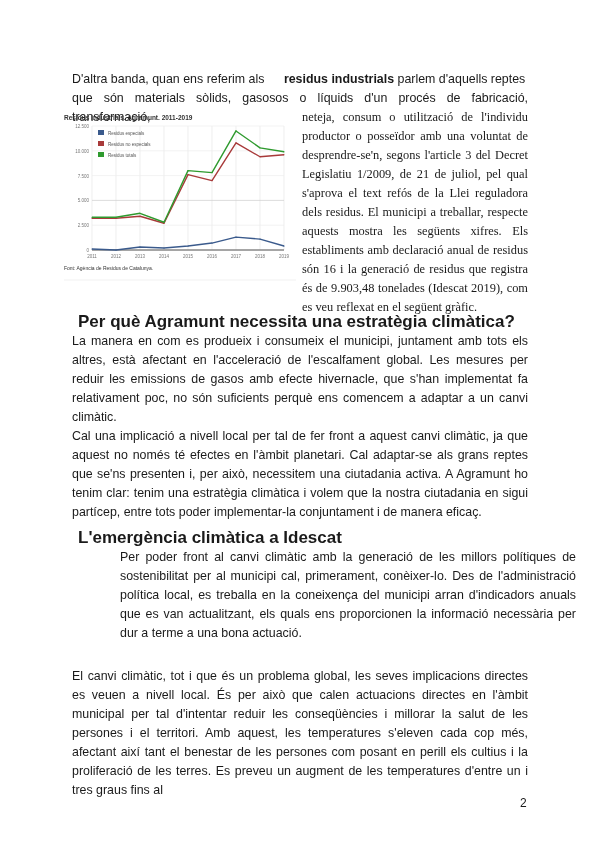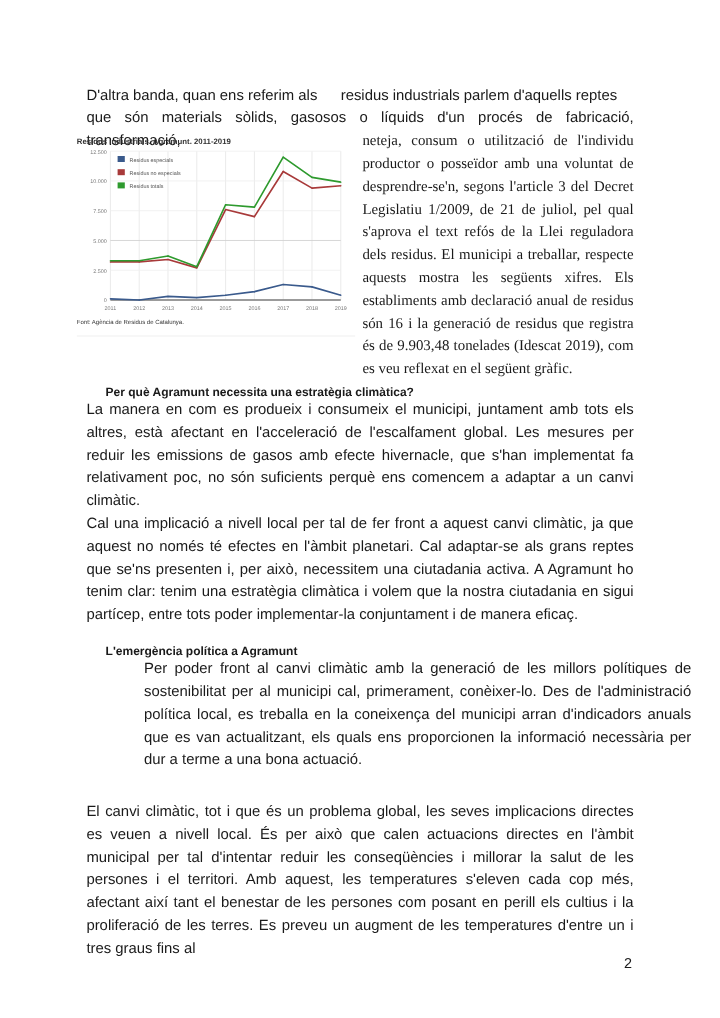--- a/index.html
+++ b/index.html
@@ -1,28 +1,28 @@
 <!DOCTYPE html>
 <html><head>
 <meta charset="utf-8">
 <style>
   html, body { margin: 0; padding: 0; background: #fff; }
   body { width: 600px; height: 848px; position: relative; overflow: hidden;
          font-family: "Liberation Sans", sans-serif; color: #1a1a1a; }
   .page { position: absolute; left: 0; top: 0; width: 600px; height: 848px; }
   .p { position: absolute; left: 72px; width: 456px; font-size: 12.4px; line-height: 19px;
        text-align: justify; margin: 0; }
-  .h { position: absolute; left: 72px; font-size: 10px; font-weight: bold; margin: 16px; }
+  .h { position: absolute; left: 72px; font-size: 17px; font-weight: bold; margin: 6px; }
   .h2 { position: absolute; left: 90px; font-size: 14px; font-weight: bold; margin: 0; }
   .wrap-right { position: absolute; left: 302px; width: 226px; font-size: 12.4px; line-height: 19px;
                 text-align: justify; margin: 0; font-family: Liberation Serif, serif; }
   .chart { position: absolute; left: 62px; top: 112px; width: 236px; height: 170px; }
   .chart svg { display: block; }
   .pagenum { position: absolute; left: 520px; top: 796px; font-size: 12px; }
-  b { font-weight: normal; padding-left: 16px; }
+  b { font-weight: bold; padding-left: 16px; }
 </style>
 </head>
 <body>
 
 <div class="page">
 
   <p class="p" style="top:70px;"><span>D'altra banda, quan ens referim als </span><b>residus industrials</b><span> parlem d'aquells reptes</span></p>
   <p class="p" style="top:89px;">que són materials sòlids, gasosos o líquids d'un procés de fabricació, transformació,</p>
 
   <div class="chart">
@@ -98,18 +98,18 @@
         <text x="2" y="158" font-size="5" fill="#333" font-family="Liberation Sans, sans-serif">Font: Agència de Residus de Catalunya.</text>
         <line x1="2" y1="168" x2="234" y2="168" stroke="#eeeeee" stroke-width="0.8"></line>
       </svg>
   </div>
 
   <p class="wrap-right" style="top:108px;">neteja, consum o utilització de l'individu productor o posseïdor amb una voluntat de desprendre-se'n, segons  l'article 3 del Decret Legislatiu 1/2009, de 21 de juliol, pel qual s'aprova el text refós de la Llei reguladora dels residus.  El municipi a treballar, respecte aquests mostra les següents xifres. Els establiments amb declaració anual de residus són 16 i la generació de residus que registra és de 9.903,48 tonelades (Idescat 2019), com es veu reflexat en el següent gràfic.</p>
 
   <p class="h" style="top:306px;">Per què Agramunt necessita una estratègia climàtica?</p>
   <p class="p" style="top:332px;">La manera en com es produeix i consumeix el municipi, juntament amb tots els altres, està afectant en l'acceleració de l'escalfament global. Les mesures per reduir les emissions de gasos amb efecte hivernacle, que s'han implementat fa relativament poc, no són suficients perquè ens comencem a adaptar a un canvi climàtic.</p>
   <p class="p" style="top:427px;">Cal una implicació a nivell local per tal de fer front a aquest canvi climàtic, ja que aquest no només té efectes en l'àmbit planetari. Cal adaptar-se als grans reptes que se'ns presenten i, per això, necessitem una ciutadania activa. A Agramunt ho tenim clar: tenim una estratègia climàtica i volem que la nostra ciutadania en sigui partícep, entre tots poder implementar-la conjuntament i de manera eficaç.</p>
-  <p class="h" style="top:522px;">L'emergència política a Agramunt</p>
+  <p class="h" style="top:522px;">L'emergència climàtica a Idescat</p>
   <p class="p" style="top:548px;margin-left:48px;">Per poder front al canvi climàtic amb la generació de les millors polítiques de sostenibilitat per al municipi cal, primerament, conèixer-lo. Des de l'administració política local, es treballa en la coneixença del municipi arran d'indicadors anuals que es van actualitzant, els quals ens proporcionen la informació necessària per dur a terme a una bona actuació.</p>
   <p class="p" style="top:667px;">El canvi climàtic, tot i que és un problema global, les seves implicacions directes es veuen a nivell local. És per això que calen actuacions directes en l'àmbit municipal per tal d'intentar reduir les conseqüències i millorar la salut de les persones i el territori. Amb aquest, les temperatures s'eleven cada cop més, afectant així tant el benestar de les persones com posant en perill els cultius i la proliferació de les terres. Es preveu un augment de les temperatures d'entre un i tres graus fins al</p>
 
   <div class="pagenum">2</div>
 </div>
 
 </body></html>

